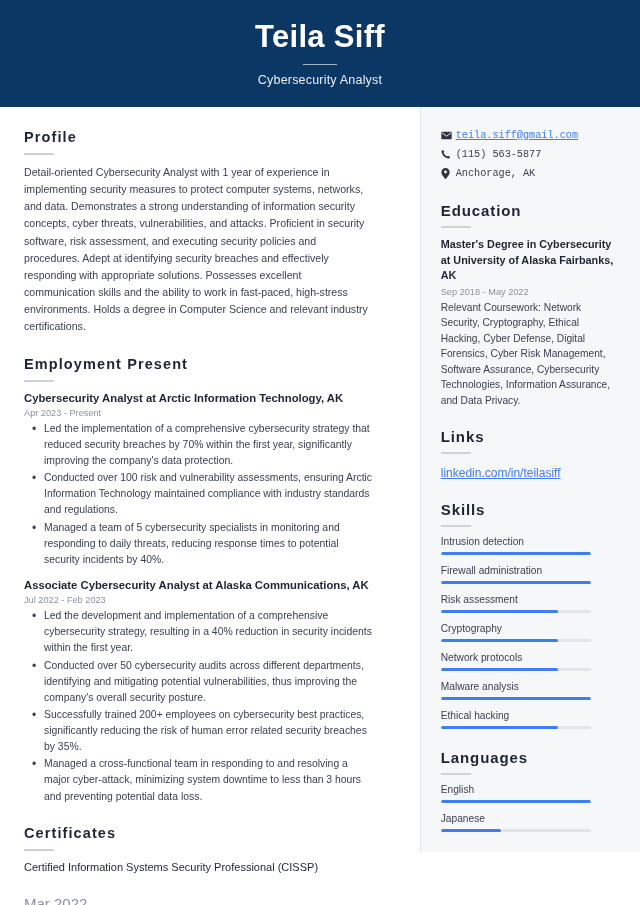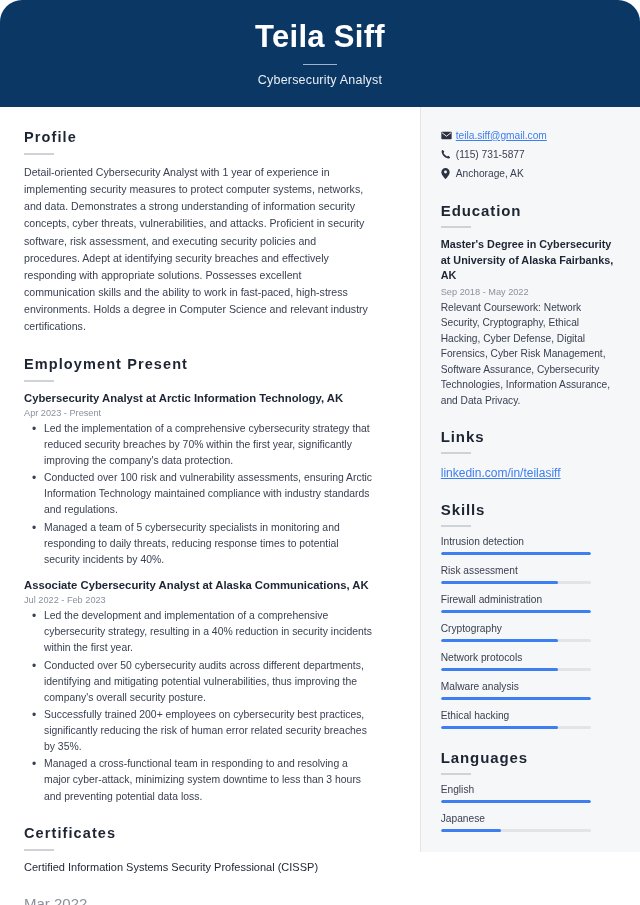--- a/index.html
+++ b/index.html
@@ -9,21 +9,20 @@
     background: #ffffff;
     font-family: "Liberation Sans", sans-serif;
     color: #2c3242;
   }
   .page {
     width: 640px;
     height: 905px;
     position: relative;
     overflow: hidden;
     background: #ffffff;
-    border-radius: 22px;
   }
 
   
   .header {
     background: #0b3765;
     height: 107px;
     display: flex;
     flex-direction: column;
     align-items: center;
     justify-content: center;
@@ -144,20 +143,21 @@
     margin-top: 20px;
   }
 
   
   .contact-list { margin-bottom: 22px; }
   .contact-row {
     display: flex;
     align-items: center;
     margin-bottom: 5px;
     height: 14px;
+    font-family: Liberation Mono, monospace;
   }
   .contact-icon {
     width: 15px;
     flex: 0 0 15px;
     display: flex;
     align-items: center;
     justify-content: flex-start;
     color: #2c3242;
   }
   .contact-icon svg { display: block; }
@@ -289,21 +289,21 @@
               </svg>
           </span>
           <span class="contact-text link">teila.siff@gmail.com</span>
         </div>
         <div class="contact-row">
           <span class="contact-icon">
             <svg width="10" height="10" viewBox="0 0 16 16">
                 <path d="M3 1.5 C2 1.5 1 2.5 1 3.8 C1 9 7 15 12.2 15 C13.5 15 14.5 14 14.5 13 L11.8 10.6 L9.6 12 C8 11 5 8 4 6.4 L5.4 4.2 Z" fill="#2c3242"></path>
               </svg>
           </span>
-          <span class="contact-text">(115) 731-5877</span>
+          <span class="contact-text">(115) 563-5877</span>
         </div>
         <div class="contact-row">
           <span class="contact-icon">
             <svg width="9" height="11" viewBox="0 0 12 16">
                 <path d="M6 0 C2.7 0 0 2.7 0 6 C0 10.5 6 16 6 16 C6 16 12 10.5 12 6 C12 2.7 9.3 0 6 0 Z" fill="#2c3242"></path>
                 <circle cx="6" cy="5.8" r="2.1" fill="#f6f7f8"></circle>
               </svg>
           </span>
           <span class="contact-text">Anchorage, AK</span>
         </div>
@@ -327,29 +327,29 @@
         <div class="sec-h side">Skills</div>
         <div class="sec-rule side"></div>
 
         <div class="bar-item">
           <div class="bar-label">Intrusion detection</div>
           <div class="bar-track">
             <div class="bar-fill" style="width: 100%;"></div>
           </div>
         </div>
         <div class="bar-item">
+          <div class="bar-label">Firewall administration</div>
+          <div class="bar-track">
+            <div class="bar-fill" style="width: 100%;"></div>
+          </div>
+        </div>
+        <div class="bar-item">
           <div class="bar-label">Risk assessment</div>
           <div class="bar-track">
             <div class="bar-fill" style="width: 78%;"></div>
-          </div>
-        </div>
-        <div class="bar-item">
-          <div class="bar-label">Firewall administration</div>
-          <div class="bar-track">
-            <div class="bar-fill" style="width: 100%;"></div>
           </div>
         </div>
         <div class="bar-item">
           <div class="bar-label">Cryptography</div>
           <div class="bar-track">
             <div class="bar-fill" style="width: 78%;"></div>
           </div>
         </div>
         <div class="bar-item">
           <div class="bar-label">Network protocols</div>

